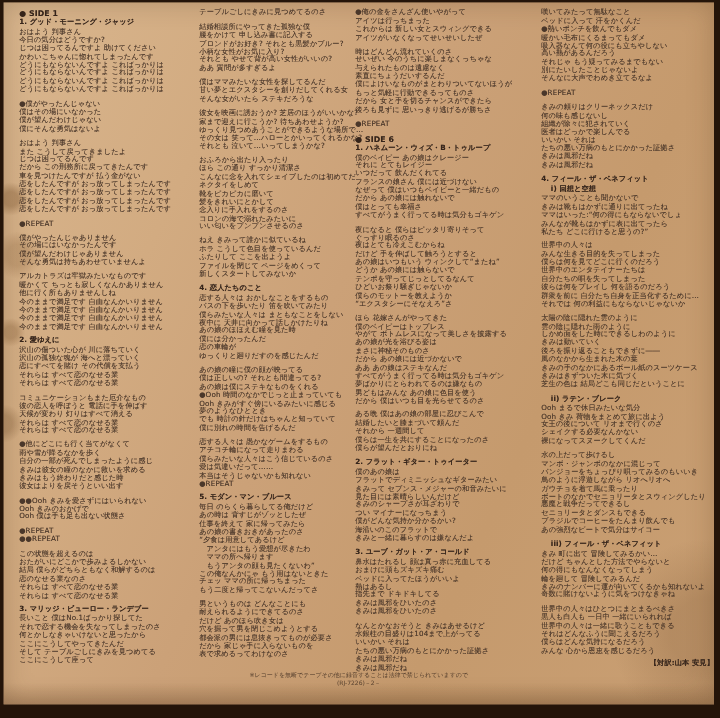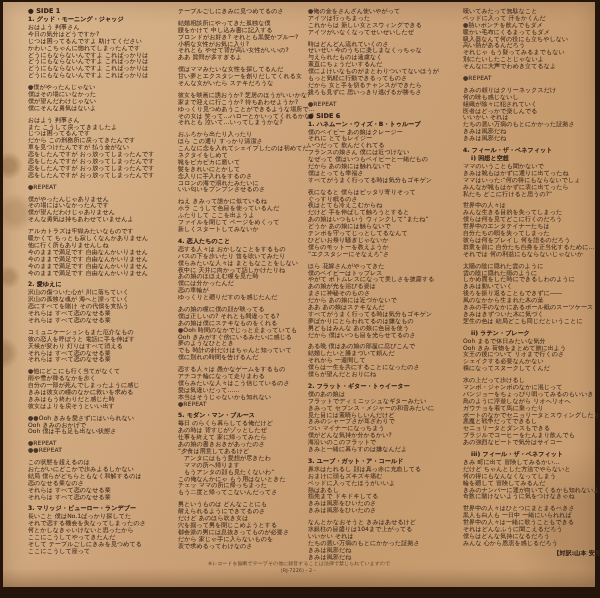--- a/index.html
+++ b/index.html
@@ -19,21 +19,20 @@
       linear-gradient(to top, rgba(90,56,28,.25) 0, rgba(90,56,28,0) 18px),
       linear-gradient(115deg,#d9b68e 0%,#d2ab81 25%,#cba178 45%,#c59a6d 70%,#c99f73 100%);
     box-shadow: inset 0 0 22px rgba(70,42,20,.25);
   }
   .col{
     position:absolute;top:6px;
     color:#4a372a;
     font-size:6px;line-height:6.9px;letter-spacing:.1px;
     white-space:nowrap;
     text-shadow:0 0 .4px rgba(74,55,42,.55);
-    margin-left:12px;
   }
   #c1{left:13px;width:144px;}
   #c2{left:163px;width:136px;}
   #c3{left:293px;width:144px;}
   #c4{left:448px;width:146px;}
   .ln{height:6.9px;}
   .blank{height:5px;}
   .side{font-weight:bold;color:#35241a;font-size:6.5px;height:8px;}
   .title{font-weight:bold;color:#35241a;height:8px;}
   .sub{font-weight:bold;color:#35241a;height:8px;padding-left:8px;}

